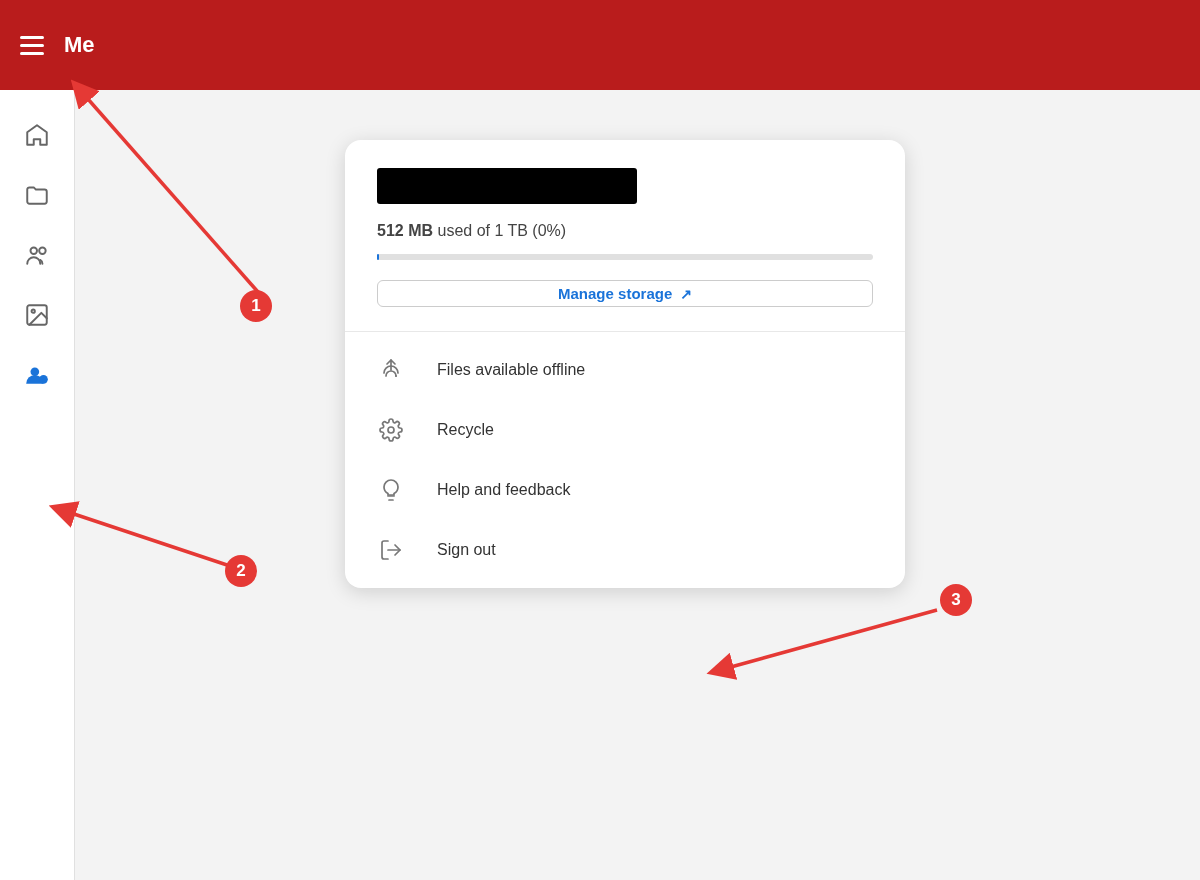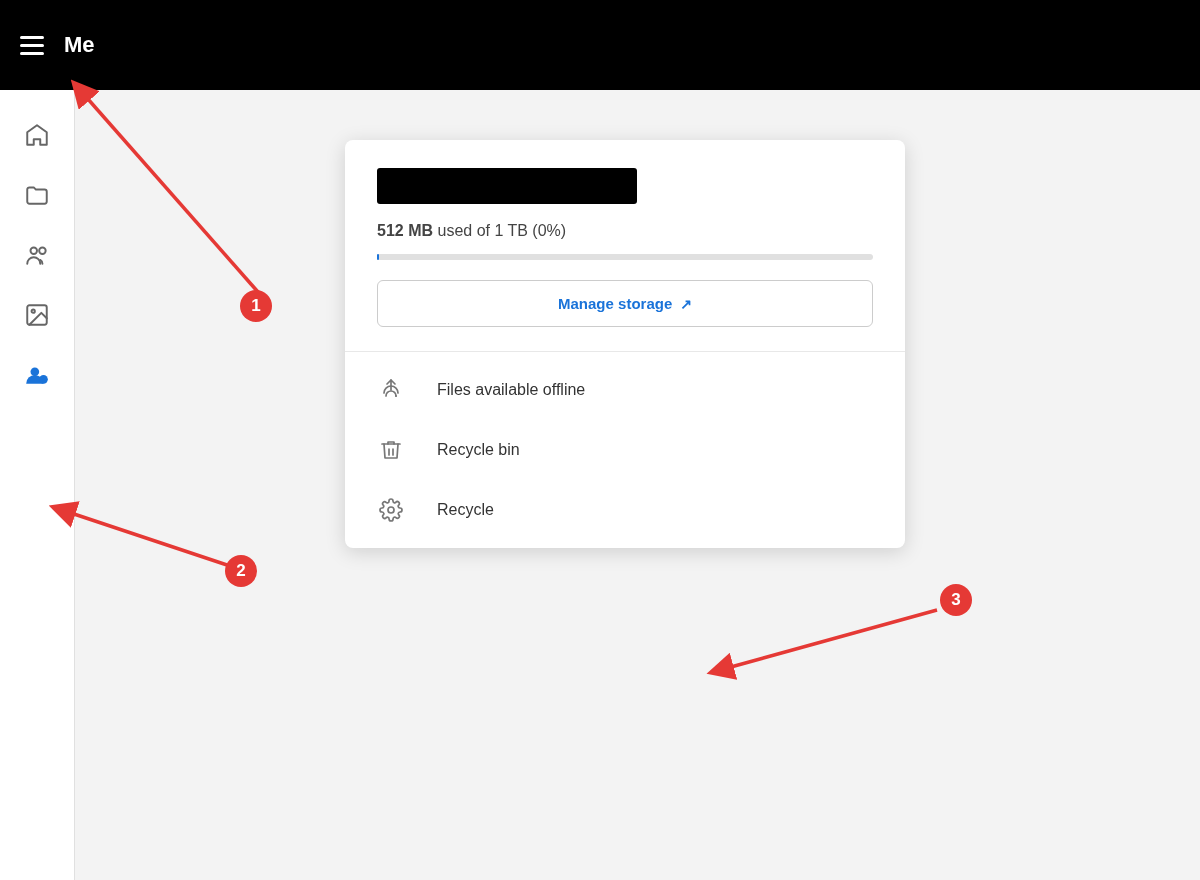--- a/index.html
+++ b/index.html
@@ -10,21 +10,21 @@
       background: #f3f3f3;
       overflow: hidden;
       position: relative;
     }
 
     
     .header {
       position: absolute;
       top: 0; left: 0; right: 0;
       height: 90px;
-      background: #000000;
+      background: #b91c1c;
       display: flex;
       align-items: center;
       padding: 0 20px;
       gap: 20px;
       z-index: 10;
     }
     .hamburger-icon {
       display: flex;
       flex-direction: column;
       gap: 5px;
@@ -87,21 +87,21 @@
       background: #f3f3f3;
     }
 
     
     .popup-card {
       position: absolute;
       top: 50px;
       left: 270px;
       width: 560px;
       background: white;
-      border-radius: 8px;
+      border-radius: 16px;
       box-shadow: 0 4px 20px rgba(0,0,0,0.15);
       overflow: hidden;
     }
 
     
     .card-top {
       padding: 28px 32px 24px 32px;
       border-bottom: 1px solid #e8e8e8;
     }
     .user-email-block {
@@ -128,21 +128,21 @@
     }
     .storage-bar-fill {
       height: 100%;
       background: #1a73d9;
       border-radius: 3px;
       width: 0.5%;
     }
     .manage-storage-btn {
       display: block;
       width: 100%;
-      padding: 14px;
+      padding: 4px;
       border: 1.5px solid #ccc;
       border-radius: 6px;
       background: white;
       color: #1a73d9;
       font-size: 15px;
       font-weight: 600;
       cursor: pointer;
       text-align: center;
       display: flex;
       align-items: center;
@@ -298,45 +298,53 @@
             <path d="M17 18a5 5 0 0 0-10 0"></path>
             <path d="M12 12V2"></path>
             <path d="M8 6l4-4 4 4"></path>
             <circle cx="17" cy="18" r="1" fill="#777" stroke="none"></circle>
             <path d="M5 15a7 7 0 0 1 14 0"></path>
           </svg>
         </div>
         <span>Files available offline</span>
       </div>
 
-      <div class="menu-item">
-        <div class="menu-item-icon">
-          <svg viewBox="0 0 24 24" fill="none" stroke="#777" stroke-width="1.7" stroke-linecap="round" stroke-linejoin="round">
-            <polyline points="3 6 5 6 21 6"></polyline>
-            <path d="M19 6l-1 14H6L5 6"></path>
-            <path d="M10 11v6"></path>
-            <path d="M14 11v6"></path>
-            <path d="M9 6V4h6v2"></path>
-          </svg>
-        </div>
-        <span>Recycle bin</span>
-      </div>
 
 
       <div class="menu-item">
         <div class="menu-item-icon">
           <svg viewBox="0 0 24 24" fill="none" stroke="#777" stroke-width="1.7" stroke-linecap="round" stroke-linejoin="round">
             <circle cx="12" cy="12" r="3"></circle>
             <path d="M19.4 15a1.65 1.65 0 0 0 .33 1.82l.06.06a2 2 0 0 1-2.83 2.83l-.06-.06a1.65 1.65 0 0 0-1.82-.33 1.65 1.65 0 0 0-1 1.51V21a2 2 0 0 1-4 0v-.09A1.65 1.65 0 0 0 9 19.4a1.65 1.65 0 0 0-1.82.33l-.06.06a2 2 0 0 1-2.83-2.83l.06-.06A1.65 1.65 0 0 0 4.68 15a1.65 1.65 0 0 0-1.51-1H3a2 2 0 0 1 0-4h.09A1.65 1.65 0 0 0 4.6 9a1.65 1.65 0 0 0-.33-1.82l-.06-.06a2 2 0 0 1 2.83-2.83l.06.06A1.65 1.65 0 0 0 9 4.68a1.65 1.65 0 0 0 1-1.51V3a2 2 0 0 1 4 0v.09a1.65 1.65 0 0 0 1 1.51 1.65 1.65 0 0 0 1.82-.33l.06-.06a2 2 0 0 1 2.83 2.83l-.06.06A1.65 1.65 0 0 0 19.4 9a1.65 1.65 0 0 0 1.51 1H21a2 2 0 0 1 0 4h-.09a1.65 1.65 0 0 0-1.51 1z"></path>
           </svg>
         </div>
         <span>Recycle</span>
       </div>
 
-
+      <div class="menu-item">
+        <div class="menu-item-icon">
+          <svg viewBox="0 0 24 24" fill="none" stroke="#777" stroke-width="1.7" stroke-linecap="round" stroke-linejoin="round">
+            <path d="M9 18h6"></path>
+            <path d="M10 22h4"></path>
+            <path d="M12 2a7 7 0 0 1 7 7c0 2.86-1.63 5.35-4 6.61V17H9v-1.39C6.63 14.35 5 11.86 5 9a7 7 0 0 1 7-7z"></path>
+          </svg>
+        </div>
+        <span>Help and feedback</span>
+      </div>
+
+      <div class="menu-item">
+        <div class="menu-item-icon">
+          <svg viewBox="0 0 24 24" fill="none" stroke="#777" stroke-width="1.7" stroke-linecap="round" stroke-linejoin="round">
+            <path d="M9 21H5a2 2 0 0 1-2-2V5a2 2 0 0 1 2-2h4"></path>
+            <polyline points="16 17 21 12 16 7"></polyline>
+            <line x1="21" y1="12" x2="9" y2="12"></line>
+          </svg>
+        </div>
+        <span>Sign out</span>
+      </div>
     </div>
   </div>
 </div>
 
 <svg class="arrows-layer" viewBox="0 0 1200 880">
 
   <defs>
     <marker id="arrowhead" markerWidth="8" markerHeight="8" refX="4" refY="4" orient="auto">
       <path d="M0,0 L8,4 L0,8 Z" fill="#e53935"></path>
     </marker>

